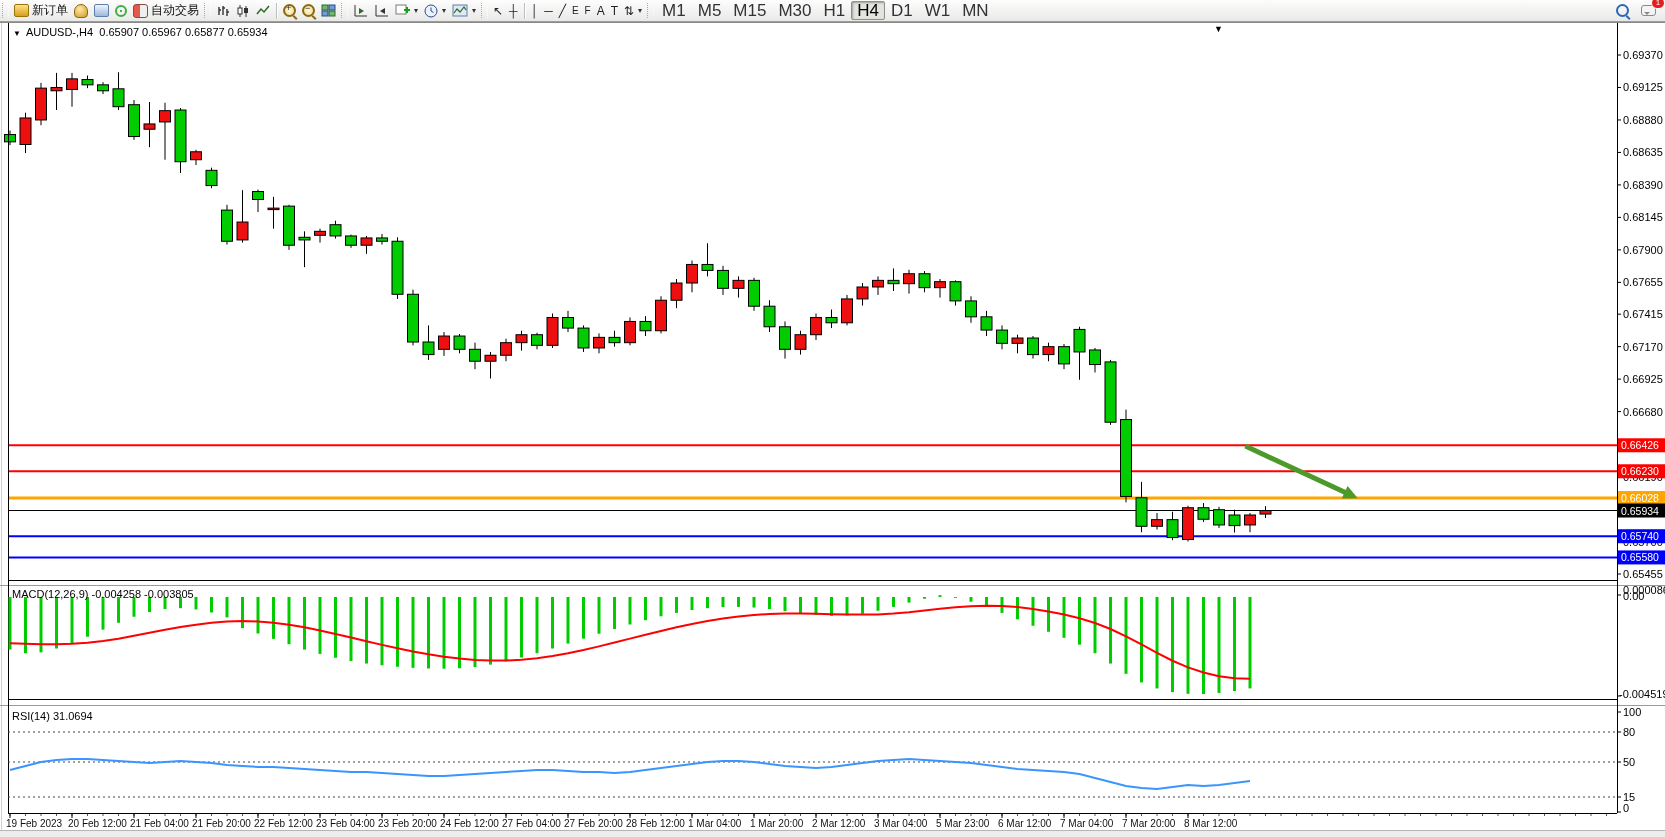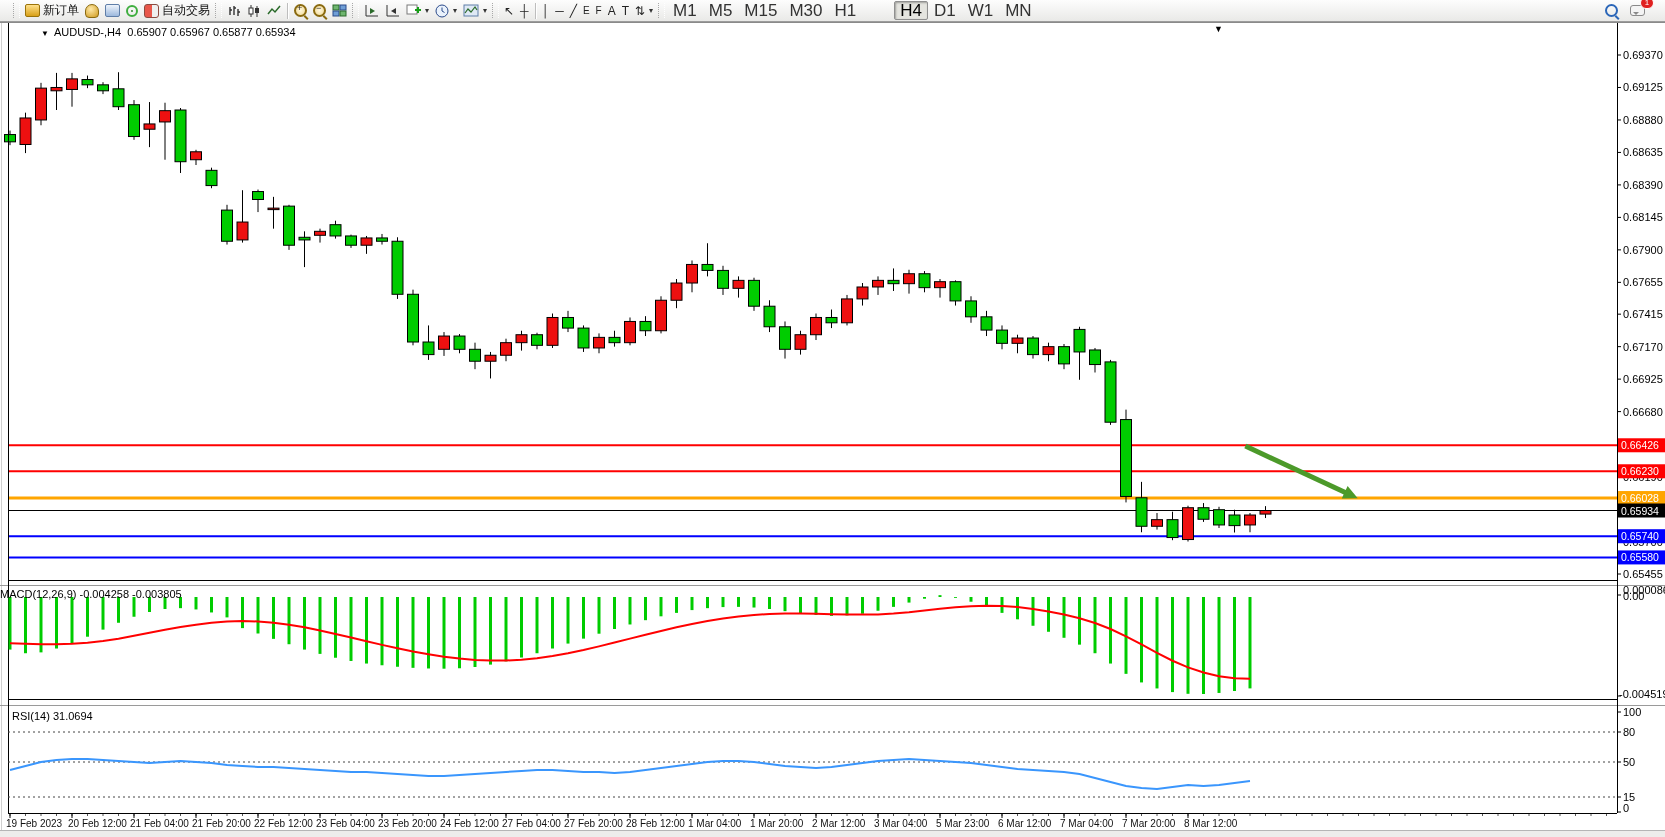--- a/index.html
+++ b/index.html
@@ -1,28 +1,28 @@
 <!DOCTYPE html>
 <html><head>
 <meta charset="utf-8">
 <style>
   html,body{margin:0;padding:0;background:#fff;width:1665px;height:837px;overflow:hidden;
     font-family:"Liberation Sans",sans-serif;}
   #app{position:relative;width:1665px;height:837px;background:#fff;}
   
   .toolbar{position:absolute;top:0;left:0;width:1665px;height:22px;
     background:linear-gradient(#fdfdfd,#e9e9e7);border-bottom:1px solid #9c9c9c;
-    display:flex;align-items:center;padding:0 11px;box-sizing:border-box;font-size:12px;color:#222;z-index:6;}
+    display:flex;align-items:center;padding:0 0;box-sizing:border-box;font-size:12px;color:#222;z-index:6;}
   .tb-btn{display:flex;align-items:center;gap:3px;height:20px;padding:0 3px;border-radius:2px;cursor:default;}
   .tb-grip{width:5px;height:15px;margin:0 2px;border-left:1px dotted #a8a8a8;border-right:1px dotted #fff;}
   .tb-sep{width:1px;height:16px;background:#bdbdbd;margin:0 3px;box-shadow:1px 0 0 #fff;}
   .tb-label{font-size:12px;color:#111;white-space:nowrap;}
   .caret{font-size:8px;color:#333;margin-left:1px;}
   .tf{padding:0 5px;height:17px;line-height:17px;font-size:17px;color:#333;border:1px solid transparent;border-radius:2px;}
-  .tf.active{background:#e4e4df;border:1px solid #8f8f8f;box-shadow:inset 1px 1px 2px rgba(0,0,0,.3);color:#000;margin-left:32px;}
+  .tf.active{background:#e4e4df;border:1px solid #8f8f8f;box-shadow:inset 1px 1px 2px rgba(0,0,0,.3);color:#000;}
   .tb-right{margin-left:auto;display:flex;align-items:center;gap:6px;padding-right:6px;}
   
   .ic{display:inline-block;position:relative;}
   .ic-gold{width:13px;height:11px;background:linear-gradient(#ffe08a,#d8a018);border:1px solid #9a7208;border-radius:2px;}
   .ic-seal{width:12px;height:12px;background:radial-gradient(circle at 40% 35%,#ffe9a8,#cf9a1e);border:1px solid #8a6a10;border-radius:50% 50% 4px 4px;}
   .ic-editor{width:13px;height:11px;background:linear-gradient(#eef4fc,#9db9dd);border:1px solid #5f7ea8;border-radius:2px;}
   .ic-signal{width:12px;height:12px;border:2px solid #3fae3f;border-radius:50%;box-sizing:border-box;}
   .ic-signal::after{content:"";position:absolute;left:3px;top:3px;width:2px;height:2px;background:#2e8b2e;border-radius:50%;}
   .ic-auto{width:13px;height:12px;background:linear-gradient(90deg,#e8564a 50%,#efefef 50%);border:1px solid #8a4a40;border-radius:3px;}
   .ic-mag{width:9px;height:9px;border:2px solid #2b66b8;border-radius:50%;box-sizing:content-box;}
@@ -31,21 +31,21 @@
   .ic-mag.gold::after{background:#8a6a10;}
   .mag-sign{position:absolute;left:1px;top:-3px;font-size:9px;color:#333;}
   .ic-bubble{width:13px;height:9px;background:#f4f4f4;border:1px solid #8a8a8a;border-radius:3px;}
   .ic-bubble::after{content:"";position:absolute;left:2px;bottom:-3px;border:3px solid transparent;border-top-color:#8a8a8a;}
   .badge{position:absolute;right:-6px;top:-4px;min-width:10px;height:10px;background:#e02020;border:1px solid #fff;
     border-radius:6px;color:#fff;font-size:8px;line-height:10px;text-align:center;padding:0 1px;}
   .glyph{font-size:12px;line-height:12px;color:#222;}
   .glyph.small{font-size:10px;}
   svg.icsvg{display:block;}
   
-  .chart-title{position:absolute;top:26px;left:13px;font-size:11px;color:#000;z-index:4;white-space:nowrap;margin-left:28px;}
+  .chart-title{position:absolute;top:26px;left:13px;font-size:11px;color:#000;z-index:4;white-space:nowrap;}
   .chart-title .tri{font-size:8px;margin-right:5px;}
   .pane-label{position:absolute;font-size:11px;color:#000;z-index:4;white-space:nowrap;}
   .bottom-strip{position:absolute;left:0;top:830px;width:1665px;height:7px;background:#ededeb;border-top:1px solid #b5b5b5;z-index:3;}
   #chart-svg{position:absolute;left:0;top:0;z-index:1;}
 </style>
 </head>
 <body>
 
 <div id="app">
 
@@ -667,17 +667,17 @@
       <text x="1122" y="827" font-size="10" fill="#111" font-family="&quot;Liberation Sans&quot;, sans-serif" text-anchor="start">7 Mar 20:00</text>
       <line x1="1188" y1="814" x2="1188" y2="818" stroke="#000" stroke-width="1"></line>
       <text x="1184" y="827" font-size="10" fill="#111" font-family="&quot;Liberation Sans&quot;, sans-serif" text-anchor="start">8 Mar 12:00</text>
       <line x1="1245.3500000000001" y1="446.0727969348653" x2="1352.3" y2="495.7854406130266" stroke="#4c9a2a" stroke-width="5"></line>
       <polygon points="1357.7409401270554,498.3145057631951 1341.7427136061842,498.55272454266594 1347.6096798666915,485.93074359102894" fill="#4c9a2a"></polygon>
     </svg>
 
   <div class="chart-title">
     <span class="tri">▼</span><span>AUDUSD-,H4</span>&nbsp;&nbsp;<span>0.65907 0.65967 0.65877 0.65934</span>
   </div>
-  <div class="pane-label" style="top:588px;left:0;">MACD(12,26,9) -0.004258 -0.003805</div>
+  <div class="pane-label" style="top:588px;left:12px;">MACD(12,26,9) -0.004258 -0.003805</div>
   <div class="pane-label" style="top:710px;left:12px;text-align:right;">RSI(14) 31.0694</div>
 
   <div class="bottom-strip"></div>
 </div>
 
 </body></html>

